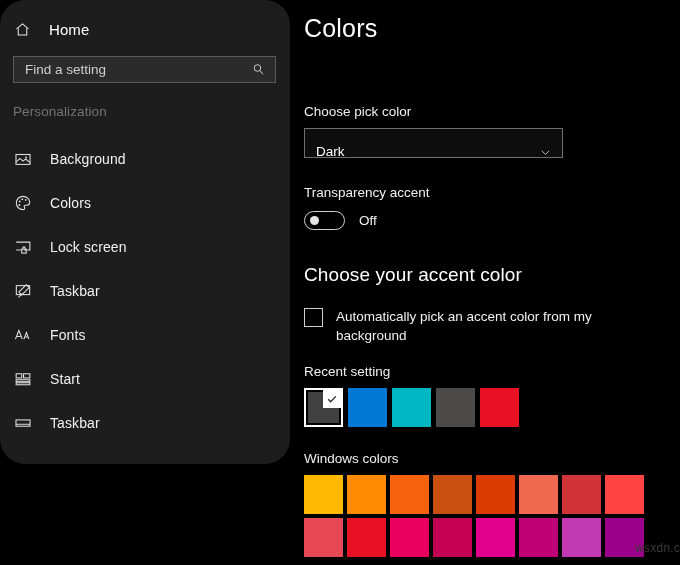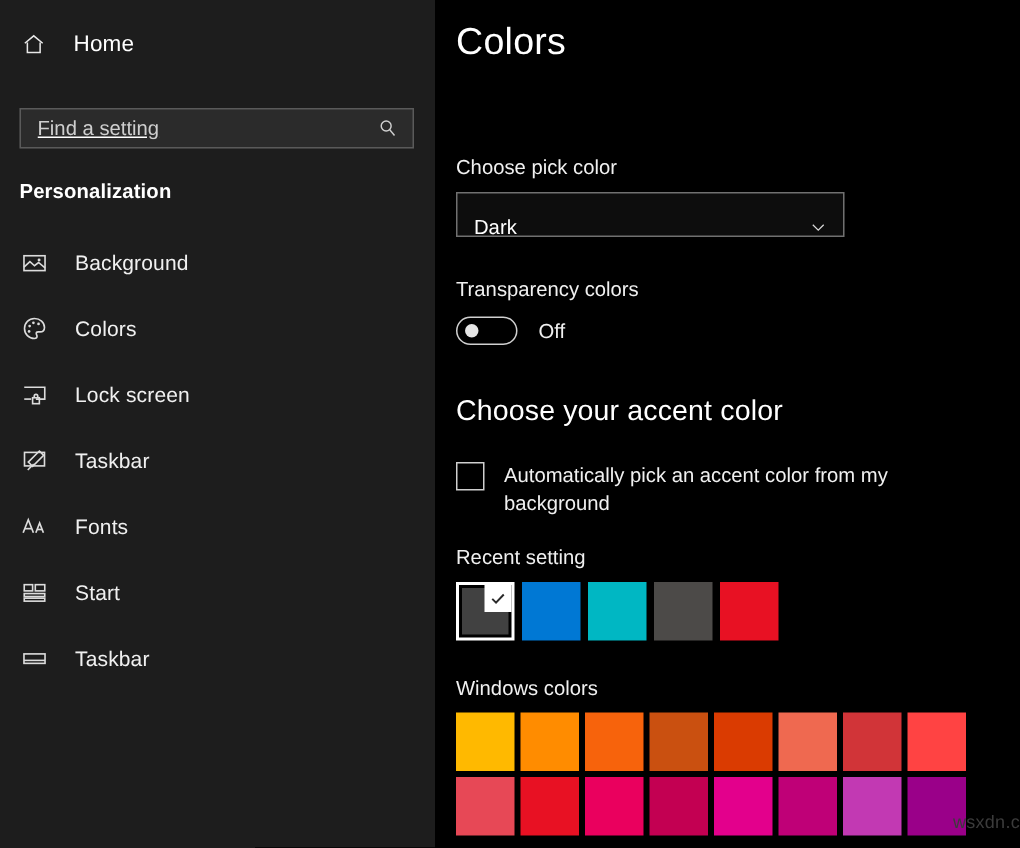--- a/index.html
+++ b/index.html
@@ -19,27 +19,28 @@
     position: relative;
     width: 680px;
     height: 565px;
     display: flex;
     background: #000000;
   }
 
   
   .sidebar {
     width: 290px;
-    height: 565px;
+    height: 464px;
     background: #1d1d1d;
     box-sizing: border-box;
     padding: 0;
     flex: 0 0 290px;
     position: relative;
     overflow: hidden;
+    border-radius: 25px;
   }
   .home-row {
     display: flex;
     align-items: center;
     height: 34px;
     margin-top: 12px;
     padding-left: 14px;
     gap: 18px;
   }
   .home-icon {
@@ -48,29 +49,28 @@
     display: block;
     color: #e8e8e8;
   }
   .home-label {
     font-size: 15px;
     color: #ffffff;
     letter-spacing: .1px;
   }
 
   .search-wrap {
-    margin: 26px 14px 0 13px;
+    margin: 10px 14px 0 13px;
     height: 27px;
     background: #2b2b2b;
     border: 1px solid #5a5a5a;
     box-sizing: border-box;
     display: flex;
     align-items: center;
     position: relative;
-    text-decoration: underline;
   }
   .search-input {
     flex: 1;
     background: transparent;
     border: 0;
     outline: none;
     color: #d8d8d8;
     font-family: "Liberation Sans", sans-serif;
     font-size: 13.5px;
     padding: 0 0 0 11px;
@@ -81,22 +81,22 @@
     width: 15px;
     height: 15px;
     margin-right: 9px;
     color: #cfcfcf;
     flex: 0 0 auto;
   }
 
   .section-title {
     margin: 21px 0 0 13px;
     font-size: 13.5px;
-    font-weight: bold;
-    color: #ffffff;
+    font-weight: normal;
+    color: #737373;
     letter-spacing: .1px;
   }
 
   .nav {
     margin-top: 18px;
   }
   .nav-item {
     display: flex;
     align-items: center;
     height: 44px;
@@ -417,21 +417,21 @@
 
     <div class="dropdown">
       <span class="dropdown-value">Dark</span>
       <span class="chevron">
         <svg viewBox="0 0 20 20" fill="none" stroke="currentColor" stroke-width="1.3">
           <path d="M4.4 7.4 L10 13 L15.6 7.4"></path>
         </svg>
       </span>
     </div>
 
-    <div class="field-label transparency-label">Transparency colors</div>
+    <div class="field-label transparency-label">Transparency accent</div>
 
     <div class="toggle-row">
       <div class="toggle">
         <span class="knob"></span>
       </div>
       <span class="toggle-state">Off</span>
     </div>
 
     <h2 class="accent-heading">Choose your accent color</h2>
 

